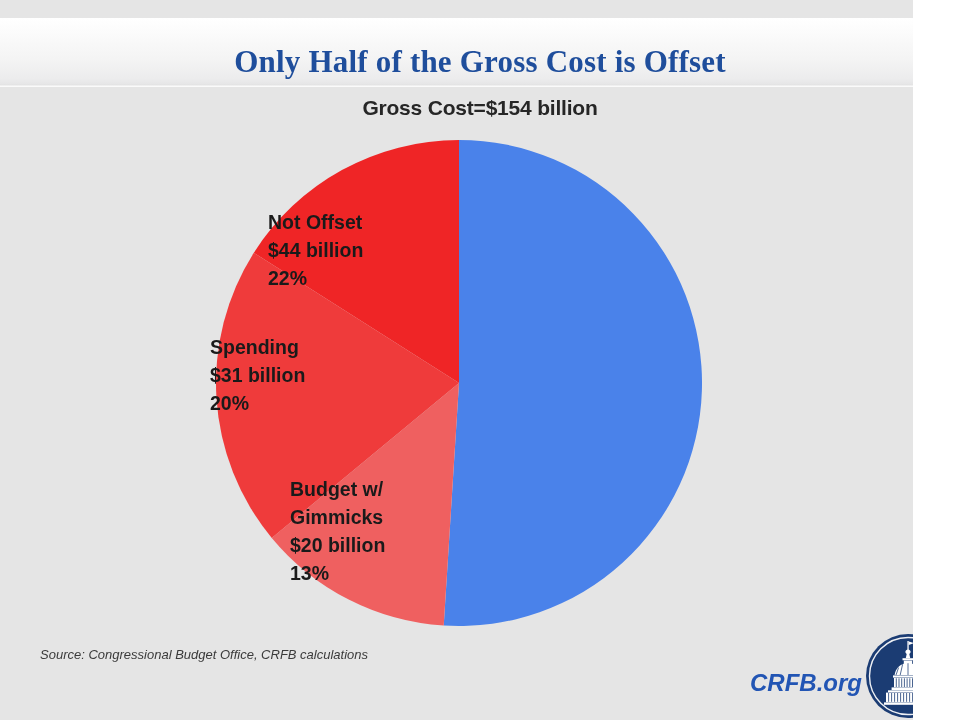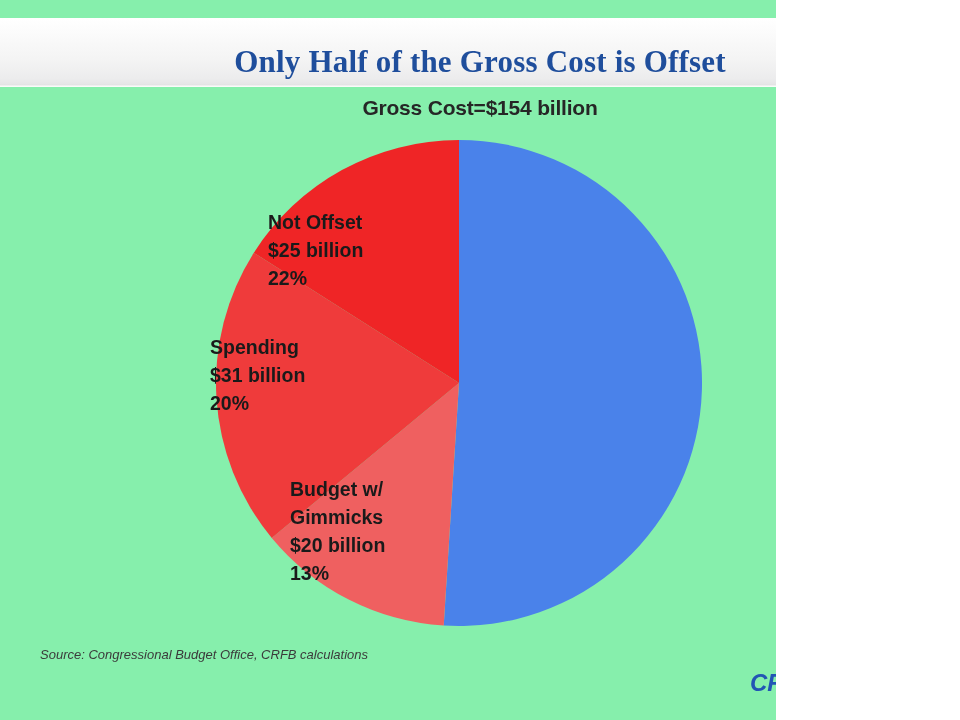--- a/index.html
+++ b/index.html
@@ -6,23 +6,23 @@
   html, body {
     margin: 0;
     padding: 0;
     background: #ffffff;
   }
   body {
     font-family: "Liberation Sans", sans-serif;
   }
   #slide {
     position: relative;
-    width: 776px;
+    width: 913px;
     height: 720px;
-    background: #86efac;
+    background: #e5e5e5;
     overflow: hidden;
   }
 
   
   #header-band {
     position: absolute;
     left: 0;
     top: 18px;
     width: 960px;
     height: 66px;
@@ -151,21 +151,21 @@
           <path d="M 243 243 L 227.74 485.52 A 243 243 0 0 1 55.77 397.89 Z" fill="#ef6060"></path>
           <path d="M 243 243 L 55.77 397.89 A 243 243 0 0 1 37.83 112.79 Z" fill="#ef3b3b"></path>
           <path d="M 243 243 L 37.83 112.79 A 243 243 0 0 1 243.00 0.00 Z" fill="#ef2526"></path>
         </g>
     </svg>
   </div>
 
 
   <div class="slice-label" id="label-not-offset">
     <div>Not Offset</div>
-    <div>$25 billion</div>
+    <div>$44 billion</div>
     <div>22%</div>
   </div>
 
   <div class="slice-label" id="label-unoffset-war">
     <div>Spending</div>
     <div>$31 billion</div>
     <div>20%</div>
   </div>
 
   <div class="slice-label" id="label-gimmicks">

